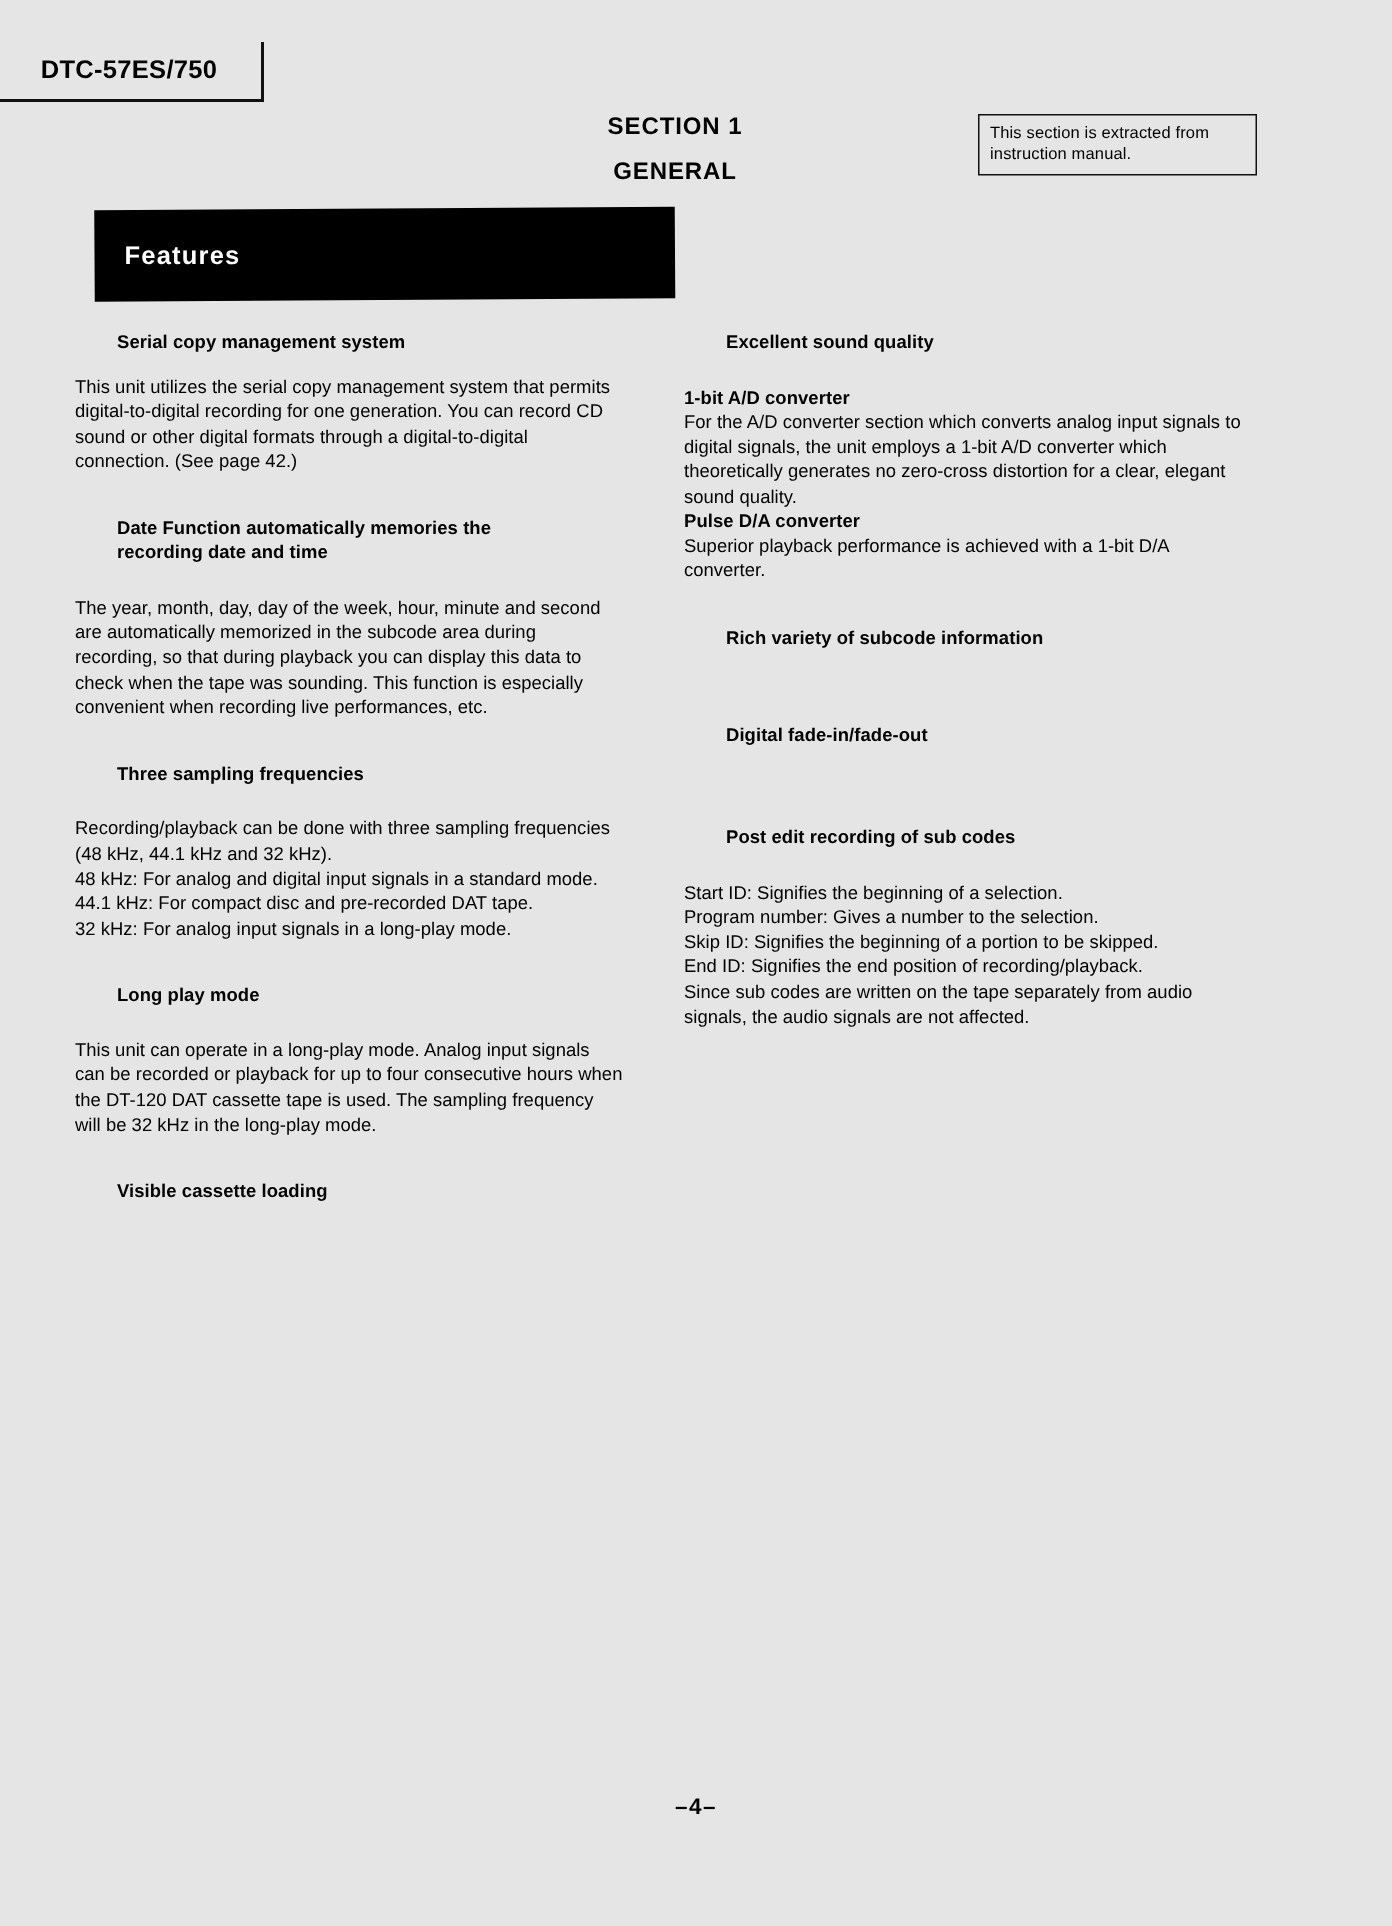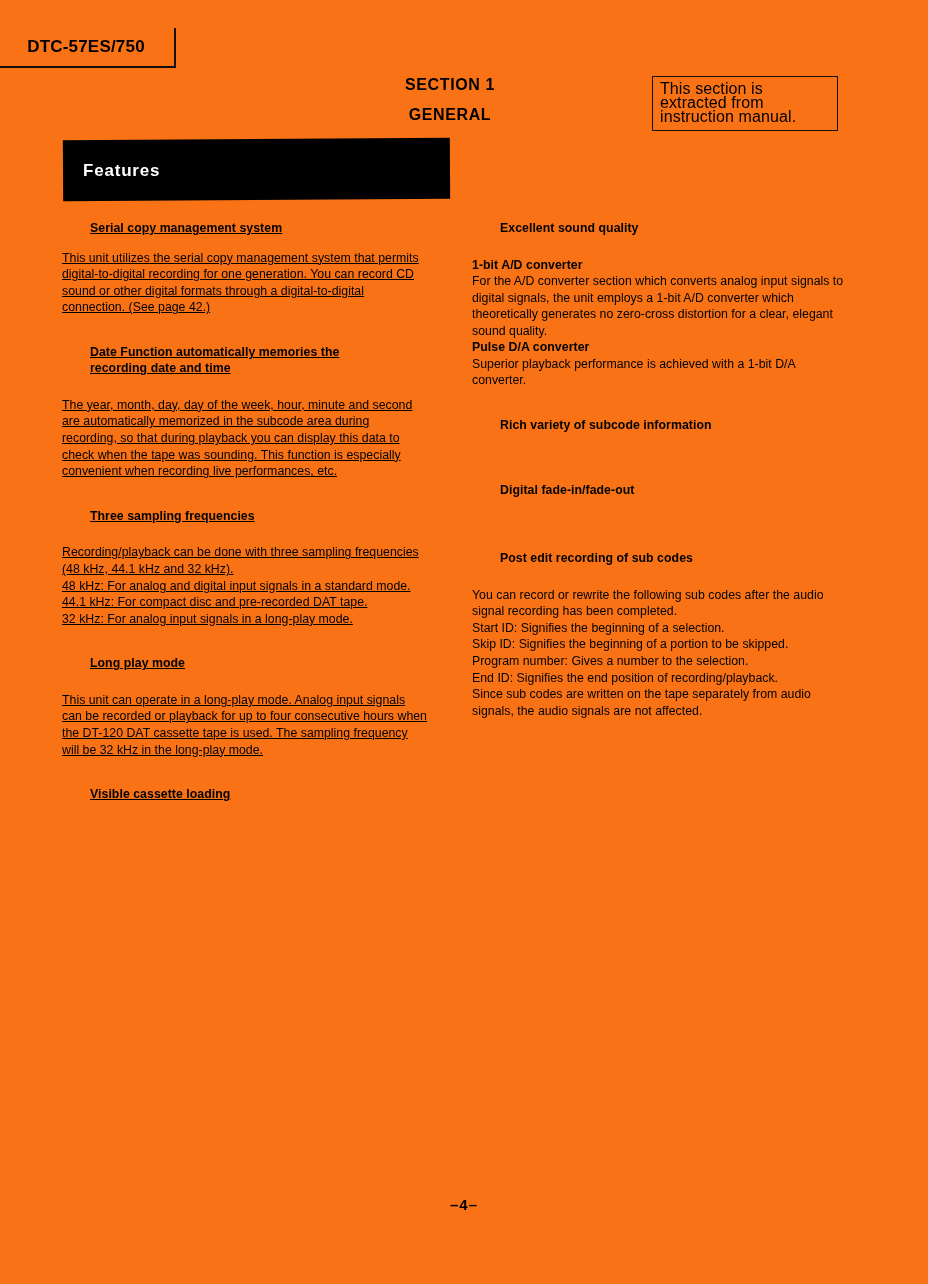--- a/index.html
+++ b/index.html
@@ -12,21 +12,21 @@
     height: 1284px;
     position: relative;
     font-family: "Liberation Sans", sans-serif;
     color: #000000;
     overflow: hidden;
   }
 
   .page {
     position: absolute;
     inset: 0;
-    background: #f97316;
+    background: #e5e5e5;
   }
 
   
   .model-tab {
     position: absolute;
     left: -14px;
     top: 28px;
     width: 190px;
     height: 40px;
     border-right: 2px solid #111;
@@ -63,21 +63,21 @@
   .note-box {
     position: absolute;
     left: 652px;
     top: 76px;
     width: 186px;
     border: 1.5px solid #111;
     box-sizing: border-box;
     padding: 5px 7px 6px 7px;
   }
   .note-box .note-line {
-    font-size: 16px;
+    font-size: 11px;
     line-height: 14px;
     letter-spacing: 0.1px;
   }
 
   
   .features-banner {
     position: absolute;
     left: 63px;
     top: 139px;
     width: 387px;
@@ -94,22 +94,22 @@
     letter-spacing: 0.8px;
     padding-left: 20px;
     transform: rotate(0.35deg);
   }
 
   
   .col {
     position: absolute;
     top: 220px;
   }
-  .col-left  { left: 62px;  width: 365px; text-decoration: underline; }
-  .col-right { left: 472px; width: 372px; }
+  .col-left  { left: 50px;  width: 365px; }
+  .col-right { left: 456px; width: 372px; }
 
   .blk { margin-bottom: 2px; }
 
   h3.head {
     margin: 0;
     font-size: 12.3px;
     font-weight: bold;
     line-height: 16.5px;
     padding-left: 28px;
     letter-spacing: 0.05px;
@@ -234,24 +234,23 @@
     <div class="blk">
       <h3 class="head">Digital fade-in/fade-out</h3>
       <div class="gap-md"></div>
     </div>
 
     <div class="gap-xl"></div>
 
     <div class="blk">
       <h3 class="head">Post edit recording of sub codes</h3>
       <div class="gap-md"></div>
-      <p class="body">You can record or rewrite the following sub codes after the audio signal recording has been completed.</p>
       <p class="body">Start ID: Signifies the beginning of a selection.</p>
+      <p class="body">Program number: Gives a number to the selection.</p>
       <p class="body">Skip ID: Signifies the beginning of a portion to be skipped.</p>
-      <p class="body">Program number: Gives a number to the selection.</p>
       <p class="body">End ID: Signifies the end position of recording/playback.</p>
       <p class="body">Since sub codes are written on the tape separately from audio signals, the audio signals are not affected.</p>
     </div>
 
   </div>
 
   <div class="footer">
     <span class="page-no">–4–</span>
   </div>
 

